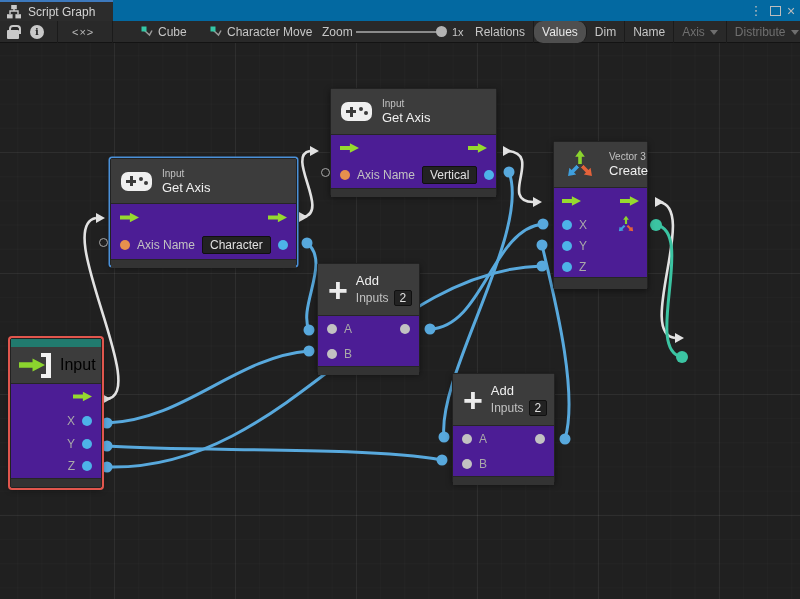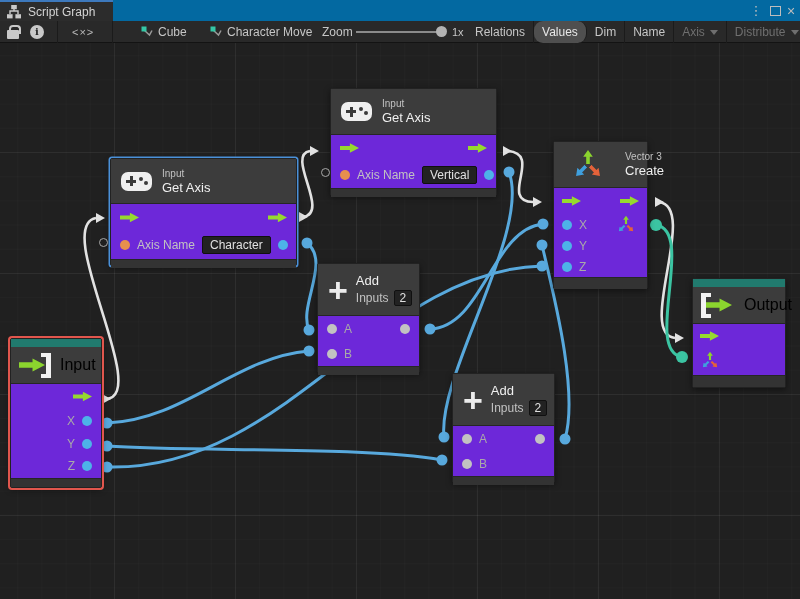--- a/index.html
+++ b/index.html
@@ -55,21 +55,21 @@
 
   
   .node { position:absolute; z-index:10; background:#383838; border:1px solid #222;
           border-radius:2px; box-shadow:0 2px 6px rgba(0,0,0,.45); display:flex; flex-direction:column; }
   .node.sel-blue { box-shadow:0 0 0 1.5px #4a90d8, 0 2px 6px rgba(0,0,0,.45); }
   .node.sel-red  { box-shadow:0 0 0 2px #e0564d, 0 2px 6px rgba(0,0,0,.45); }
   .tealbar { height:8px; background:#217a6e; flex:0 0 auto; }
   .nhead { display:flex; align-items:center; gap:10px; padding:0 10px; background:#3c3c3c; flex:0 0 auto; }
   .ncol .sub { font-size:10px; color:#c2c2c2; margin-bottom:1px; }
   .ncol .ttl { font-size:13px; color:#f0f0f0; }
-  .nbody { border-top:1px solid #262626; background:#6d28d9; flex:1 1 auto; display:flex; flex-direction:column; }
+  .nbody { border-top:1px solid #262626; background:#4c1d95; flex:1 1 auto; display:flex; flex-direction:column; }
   .nfoot { border-top:1px solid #262626; background:#333; flex:0 0 9px; }
   .nrow { display:flex; align-items:center; padding:0 9px; gap:7px; flex:0 0 auto; }
   .plabel { font-size:12px; color:#c2c2c2; white-space:nowrap; }
   .gray-label { color:#a9a9a9; }
   .dot { width:10px; height:10px; border-radius:50%; flex:0 0 auto; }
   .dot.blue { background:#4db3e8; }
   .dot.orange { background:#e78f4d; }
   .dot.gray { background:#c2c2c2; }
   .ml-auto { margin-left:auto; }
   .vbox { background:#222; border:1px solid #101010; border-radius:2px; padding:1px 7px;
@@ -337,21 +337,21 @@
       </div>
       <div class="nrow" style="height:24px">
         <span class="dot gray"></span>
         <span class="plabel gray-label">B</span>
       </div>
     </div>
     <div class="nfoot"></div>
   </div>
 
   <div class="node" style="left:553px; top:141px; width:95px; height:148px">
-    <div class="nhead" style="height:45px; gap:24px; padding:0 21px">
+    <div class="nhead" style="height:45px; gap:16px; padding:0 13px">
       <span class="v3icon">
         <i class="varr up"></i>
           <i class="varr dl"></i>
           <i class="varr dr"></i>
       </span>
       <span class="ncol">
         <div class="sub">Vector 3</div>
         <div class="ttl">Create</div>
       </span>
     </div>
@@ -374,43 +374,20 @@
         <span class="plabel gray-label">Y</span>
       </div>
       <div class="nrow" style="height:21px; padding:0 8px">
         <span class="dot blue"></span>
         <span class="plabel gray-label">Z</span>
       </div>
     </div>
     <div class="nfoot" style="flex:0 0 12px"></div>
   </div>
 
-  <div class="node" style="left:692px; top:278px; width:94px; height:110px">
-    <div class="tealbar"></div>
-    <div class="nhead" style="height:36px; gap:9px; padding:0 8px; background:#3c3c3c">
-      <span class="bric">
-        <i class="brk-l"></i>
-          <i class="big-arr" style="left:5px"></i>
-      </span>
-      <span class="ttl">Output</span>
-    </div>
-    <div class="nbody">
-      <div class="nrow" style="height:24px; padding:0 7px">
-        <span class="arr"></span>
-      </div>
-      <div class="nrow" style="height:24px; padding:0 7px">
-        <span class="v3icon v3mini" style="margin-left:-3px">
-          <i class="varr up"></i>
-            <i class="varr dl"></i>
-            <i class="varr dr"></i>
-        </span>
-      </div>
-    </div>
-    <div class="nfoot" style="flex:0 0 12px"></div>
-  </div>
 
   <div class="node sel-red" style="left:10px; top:338px; width:92px; height:150px">
     <div class="tealbar"></div>
     <div class="nhead" style="height:36px; gap:9px; padding:0 8px; background:#3c3c3c">
       <span class="bric" style="width:32px">
         <i class="big-arr" style="left:0"></i>
           <i class="brk-r"></i>
       </span>
       <span class="ttl">Input</span>
     </div>

